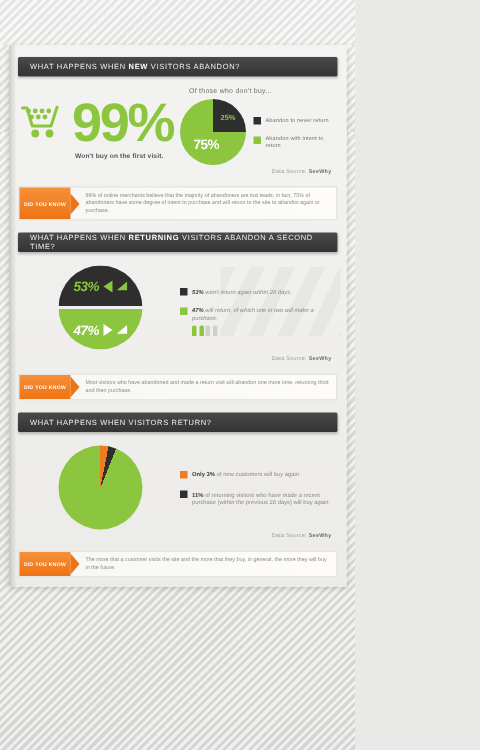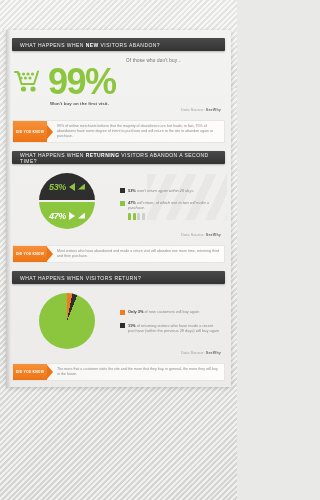--- a/index.html
+++ b/index.html
@@ -226,20 +226,36 @@
               <path d="M1 2 L4 2 L7.5 14 L20 14 L24 1.5" stroke="#8cc63e" stroke-width="2" fill="none" stroke-linecap="round" stroke-linejoin="round"></path>
               <circle cx="9.5" cy="19" r="2.6" fill="#8cc63e"></circle>
                 <circle cx="19" cy="19" r="2.6" fill="#8cc63e"></circle>
             </svg>
             <div class="big-pct">99%</div>
           </div>
           <div class="p1-caption">Won't buy on the first visit.</div>
         </div>
         <div class="p1-right">
           <div class="p1-right-title">Of those who don't buy...</div>
+          <div class="pie-row">
+            <div class="pie1">
+              <span class="pie1-lab-dark">25%</span>
+              <span class="pie1-lab-green">75%</span>
+            </div>
+            <div class="legend">
+              <div class="legend-item">
+                <span class="swatch sw-dark"></span>
+                <span class="legend-text">Abandon to never return</span>
+              </div>
+              <div class="legend-item">
+                <span class="swatch sw-green"></span>
+                <span class="legend-text">Abandon with intent to return</span>
+              </div>
+            </div>
+          </div>
         </div>
       </div>
       <div class="source"><span>Data Source: </span><b>SeeWhy</b></div>
     </div>
     <div class="callout">
       <div class="callout-tag">
           <span class="callout-tag-text">DID YOU KNOW</span>
         </div>
       <div class="callout-body">99% of online merchants believe that the majority of abandoners are lost leads; in fact, 75% of abandoners have some degree of intent to purchase and will return to the site to abandon again or purchase.</div>
     </div>

